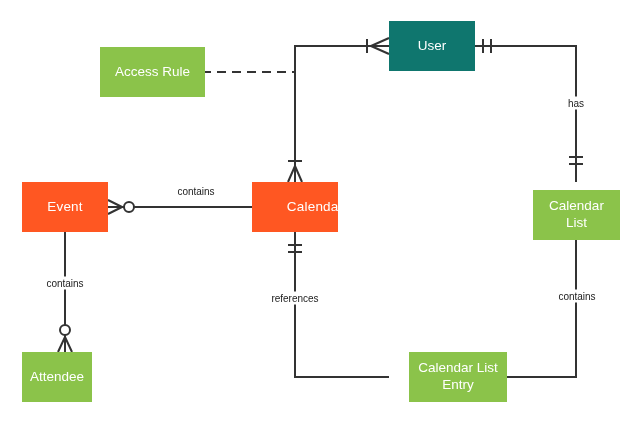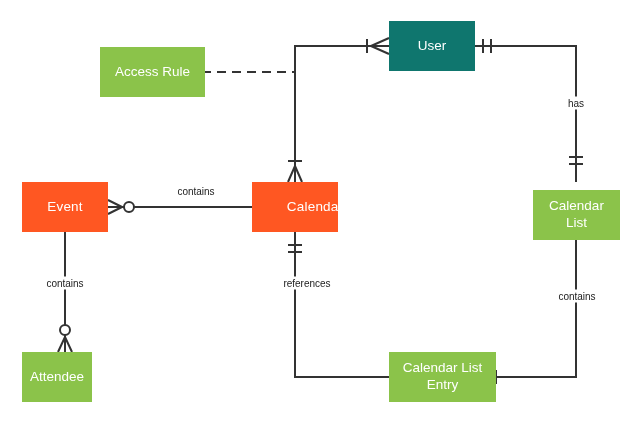--- a/index.html
+++ b/index.html
@@ -88,28 +88,28 @@
   </div>
 
   <div class="entity green" style="left: 533px; top: 182px; width: 87px; height: 50px; background: rgb(139, 195, 74); margin-top: 8px;">
     <span>Calendar List</span>
   </div>
 
   <div class="entity green" style="left: 22px; top: 352px; width: 70px; height: 50px; background: rgb(139, 195, 74);">
     <span>Attendee</span>
   </div>
 
-  <div class="entity green" style="left: 389px; top: 352px; width: 107px; height: 50px; background: rgb(139, 195, 74);">
+  <div class="entity green" style="left: 409px; top: 352px; width: 98px; height: 50px; background: rgb(139, 195, 74);">
     <span>Calendar List Entry</span>
   </div>
 
   <div class="rel-label above" style="left:196px;top:191px;">contains</div>
 
 
   <div class="rel-label" style="left:576px;top:103px;">has</div>
 
   <div class="rel-label" style="left:577px;top:296px;">contains</div>
 
-  <div class="rel-label" style="left:295px;top:283px;margin-left:12px;">references</div>
+  <div class="rel-label" style="left:295px;top:298px;">references</div>
 
   <div class="rel-label" style="left:65px;top:283px;">contains</div>
 
 </div>
 
 </body></html>

